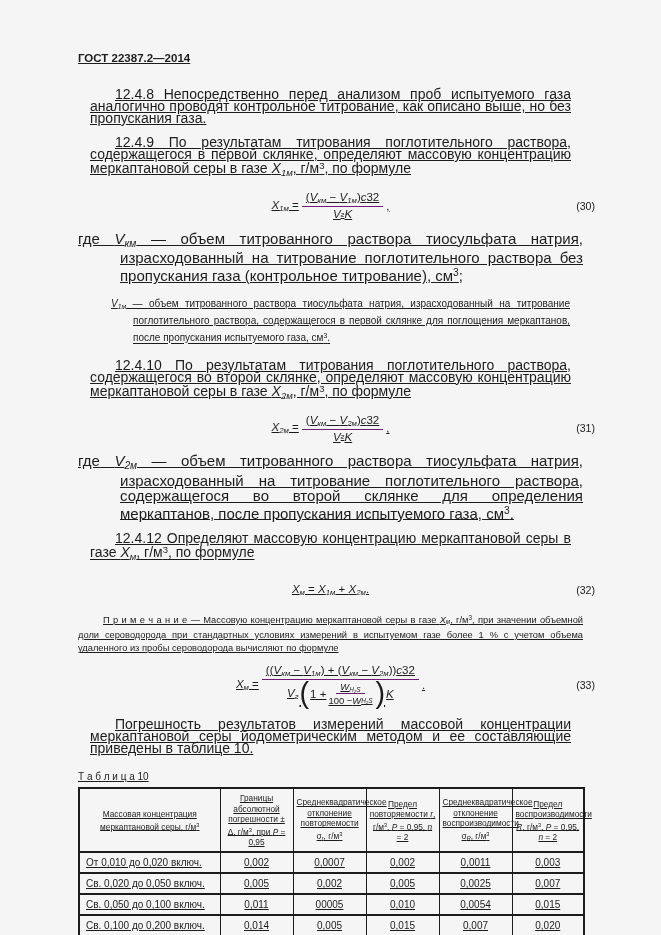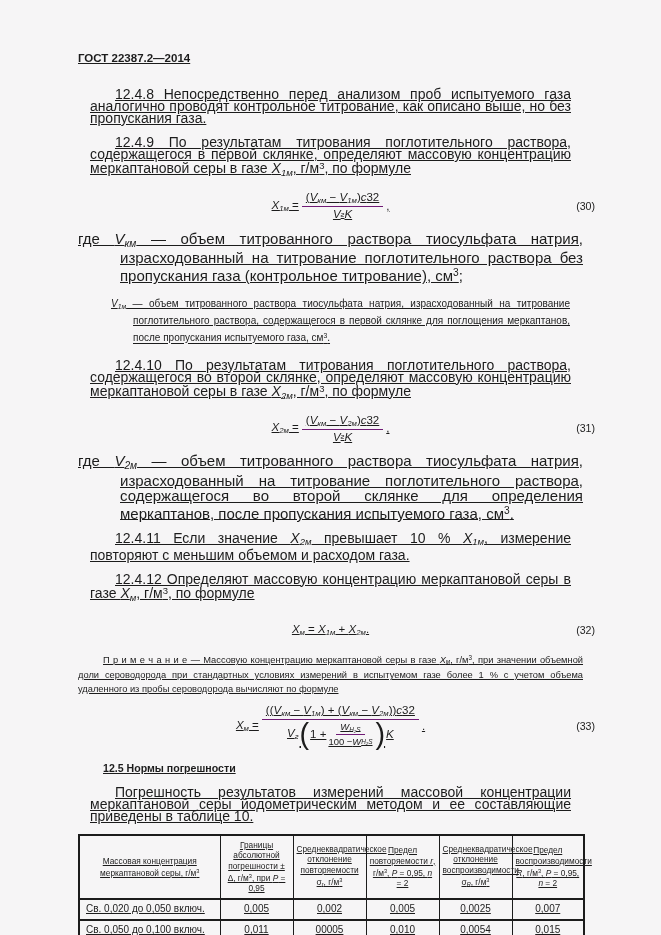--- a/index.html
+++ b/index.html
@@ -88,21 +88,20 @@
             <span class="rr-n"> </span>
             <span class="rr-i">K</span>
           </span>
       </span>
       <span><span class="rr-n">,</span></span>
       <span class="flabel">(31)</span>
     </div>
 
     <p class="where"><span class="rr-n">где </span><span class="rr-i">V</span><span class="rr-S">2м</span><span class="rr-n"> — объем титрованного раствора тиосульфата натрия, израсходованный на титрование поглотительного раствора, содержащегося во второй склянке для определения меркаптанов, после пропускания испытуемого газа, см</span><span class="rr-p">3</span><span class="rr-n">.</span></p>
 
-    <p class="body"><span class="rr-n">12.4.11 Если значение </span><span class="rr-i">X</span><span class="rr-S">2м</span><span class="rr-n"> превышает 10 % </span><span class="rr-i">X</span><span class="rr-S">1м</span><span class="rr-n">, измерение повторяют с меньшим объемом и расходом газа.</span></p>
     <p class="body"><span class="rr-n">12.4.12 Определяют массовую концентрацию меркаптановой серы в газе </span><span class="rr-i">X</span><span class="rr-S">м</span><span class="rr-n">, г/м</span><span class="rr-p">3</span><span class="rr-n">, по формуле</span></p>
 
     <div class="formula" style="margin:8px 0 6px 0;">
       <span><span class="rr-i">X</span><span class="rr-S">м</span><span class="rr-n"> = </span><span class="rr-i">X</span><span class="rr-S">1м</span><span class="rr-n"> + </span><span class="rr-i">X</span><span class="rr-S">2м</span><span class="rr-n">.</span></span>
       <span class="flabel">(32)</span>
     </div>
 
     <p class="note"><span class="rr-n">П р и м е ч а н и е  —  Массовую концентрацию меркаптановой серы в газе </span><span class="rr-i">X</span><span class="rr-S">м</span><span class="rr-n">, г/м</span><span class="rr-p">3</span><span class="rr-n">, при значении объемной доли сероводорода при стандартных условиях измерений в испытуемом газе более 1 % с учетом объема удаленного из пробы сероводорода вычисляют по формуле</span></p>
 
     <div class="formula" style="margin:8px 0 6px 0;">
@@ -123,24 +122,24 @@
           </span>
           <span class="bigp">)</span>
           <span><span class="rr-i">K</span></span>
         </span>
       </span>
       <span><span class="rr-n">.</span></span>
       <span class="flabel">(33)</span>
     </div>
 
 
-    <div class="heading">12.5 Нормы погрешности</div>
 
     <p class="body"><span class="rr-n">Погрешность результатов измерений массовой концентрации меркаптановой серы йодометрическим методом и ее составляющие приведены в таблице 10.</span></p>
 
+    <div class="tcaption">Т а б л и ц а  10</div>
 
     <table class="err">
       <colgroup>
         <col class="c1">
           <col class="c2">
           <col class="c3">
           <col class="c4">
           <col class="c5">
           <col class="c6">
       </colgroup>
@@ -149,36 +148,52 @@
           <th><span class="rr-n">Массовая концентрация меркаптановой серы, г/м</span><span class="rr-p">3</span></th>
           <th><span class="rr-n">Границы абсолютной погрешности ± Δ, г/м</span><span class="rr-p">3</span><span class="rr-n">, при </span><span class="rr-i">P</span><span class="rr-n"> = 0,95</span></th>
           <th><span class="rr-n">Среднеквадратическое отклонение повторяемости σ</span><span class="rr-S">r</span><span class="rr-n">, г/м</span><span class="rr-p">3</span></th>
           <th><span class="rr-n">Предел повторяемости </span><span class="rr-i">r</span><span class="rr-n">, г/м</span><span class="rr-p">3</span><span class="rr-n">, </span><span class="rr-i">P</span><span class="rr-n"> = 0,95, </span><span class="rr-i">n</span><span class="rr-n"> = 2</span></th>
           <th><span class="rr-n">Среднеквадратическое отклонение воспроизводимости σ</span><span class="rr-S">R</span><span class="rr-n">, г/м</span><span class="rr-p">3</span></th>
           <th><span class="rr-n">Предел воспроизводимости </span><span class="rr-i">R</span><span class="rr-n">, г/м</span><span class="rr-p">3</span><span class="rr-n">, </span><span class="rr-i">P</span><span class="rr-n"> = 0,95, </span><span class="rr-i">n</span><span class="rr-n"> = 2</span></th>
         </tr>
       </thead>
       <tbody>
           <tr>
+            <td>От 0,010 до 0,020 включ.</td>
+            <td>0,002</td>
+            <td>0,0007</td>
+            <td>0,002</td>
+            <td>0,0011</td>
+            <td>0,003</td>
+          </tr>
+          <tr>
             <td>Св. 0,020 до 0,050 включ.</td>
             <td>0,005</td>
             <td>0,002</td>
             <td>0,005</td>
             <td>0,0025</td>
             <td>0,007</td>
           </tr>
           <tr>
             <td>Св. 0,050 до 0,100 включ.</td>
             <td>0,011</td>
             <td>00005</td>
             <td>0,010</td>
             <td>0,0054</td>
             <td>0,015</td>
           </tr>
           <tr>
+            <td>Св. 0,100 до 0,200 включ.</td>
+            <td>0,014</td>
+            <td>0,005</td>
+            <td>0,015</td>
+            <td>0,007</td>
+            <td>0,020</td>
+          </tr>
+          <tr>
             <td>Св. 0,20 до 0,50 включ.</td>
             <td>0,03</td>
             <td>0,01</td>
             <td>0,03</td>
             <td>0,014</td>
             <td>0,04</td>
           </tr>
           <tr>
             <td>Св. 0,50 до 1,00 включ.</td>
             <td>0,07</td>

